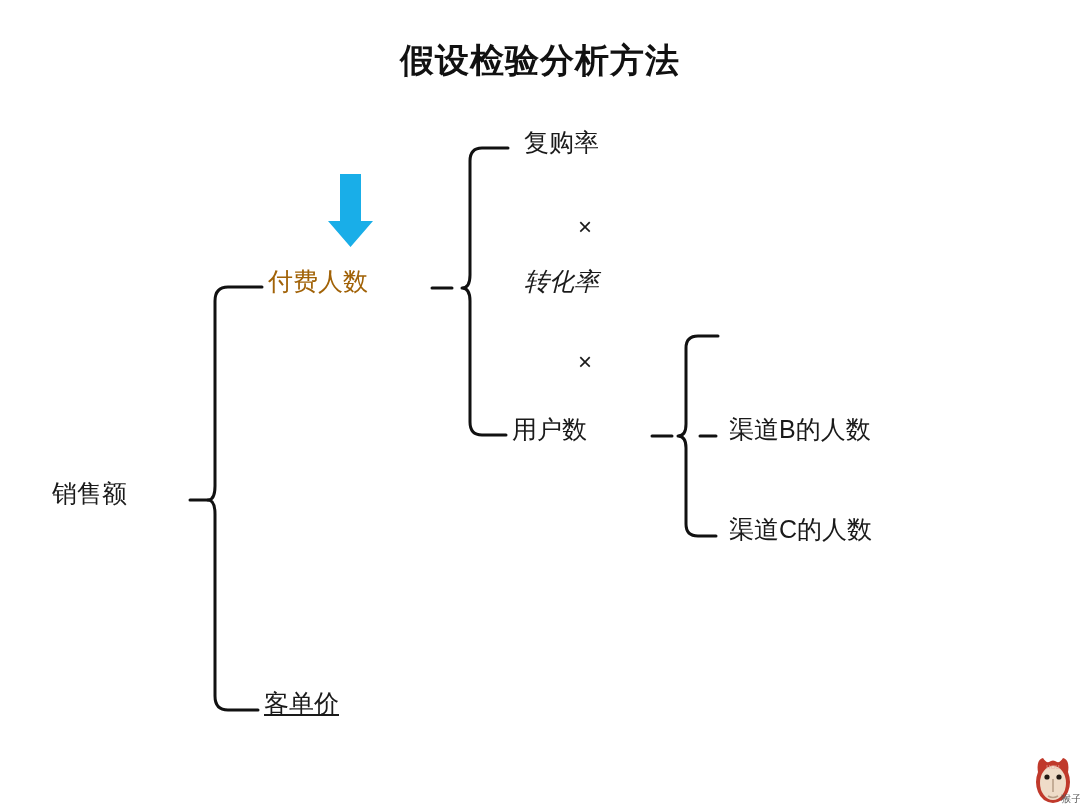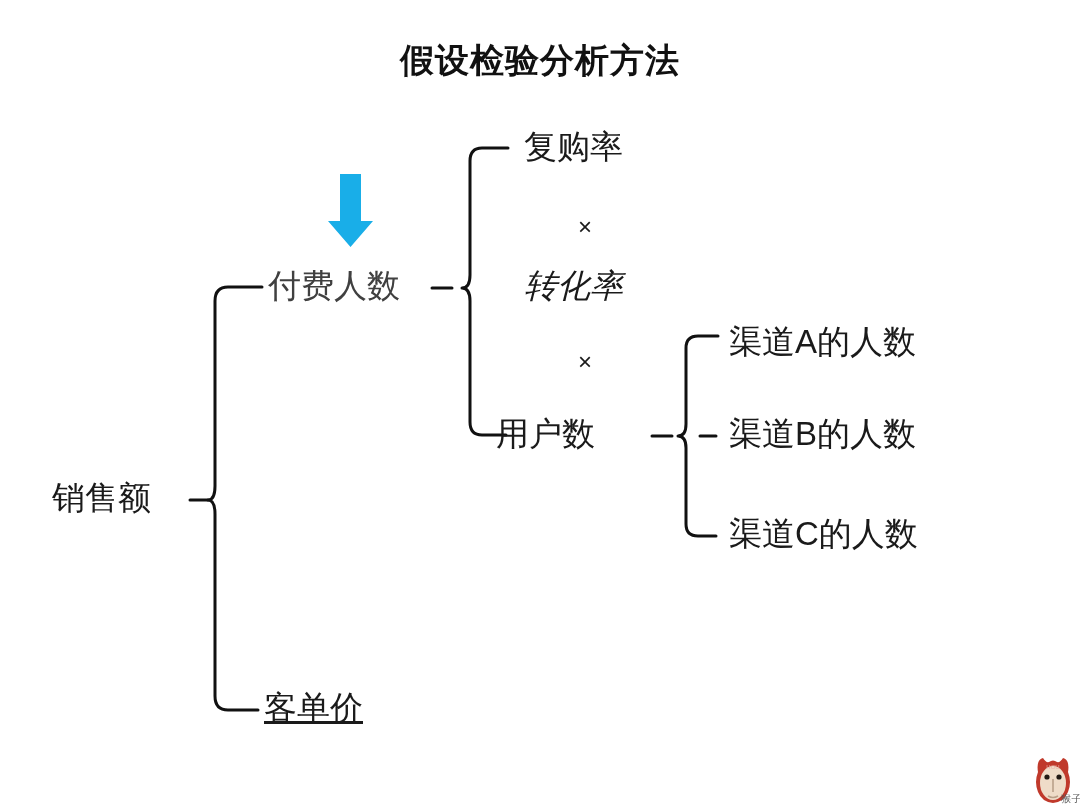--- a/index.html
+++ b/index.html
@@ -28,26 +28,26 @@
     top: 38px;
     width: 1080px;
     text-align: center;
     font-size: 34px;
     font-weight: bold;
     letter-spacing: 1px;
     color: #111111;
   }
   .node {
     position: absolute;
-    font-size: 33px;
+    font-size: 25px;
     line-height: 1;
     white-space: nowrap;
     color: #1a1a1a;
   }
-  .node.accent { color: #404040; }
+  .node.accent { color: #a16207; }
   .op {
     position: absolute;
     font-size: 24px;
     line-height: 1;
     white-space: nowrap;
     color: #1a1a1a;
   }
   svg.layer {
     position: absolute;
     left: 0; top: 0;
@@ -109,23 +109,22 @@
   <div class="node" style="left:52px; top:475px;margin-top:6px;">销售额</div>
 
   <div class="node accent" style="left:268px; top:269px;">付费人数</div>
 
   <div class="node" style="left:264px; top:691px;text-decoration:underline;">客单价</div>
 
   <div class="node" style="left:524px; top:130px;">复购率</div>
 
   <div class="node" style="left:524px; top:269px;font-style:italic;">转化率</div>
 
-  <div class="node" style="left:496px; top:417px;">用户数</div>
+  <div class="node" style="left:512px; top:417px;">用户数</div>
 
-  <div class="node" style="left:729px; top:325px;">渠道A的人数</div>
 
   <div class="node" style="left:729px; top:517px;">渠道C的人数</div>
 
   <div class="node" style="left:729px; top:417px;">渠道B的人数</div>
 
   <div class="op" style="left:578px; top:215px;">×</div>
 
   <div class="op" style="left:578px; top:350px;">×</div>
 
   <svg class="watermark" viewBox="0 0 82 56" xmlns="http://www.w3.org/2000/svg">

